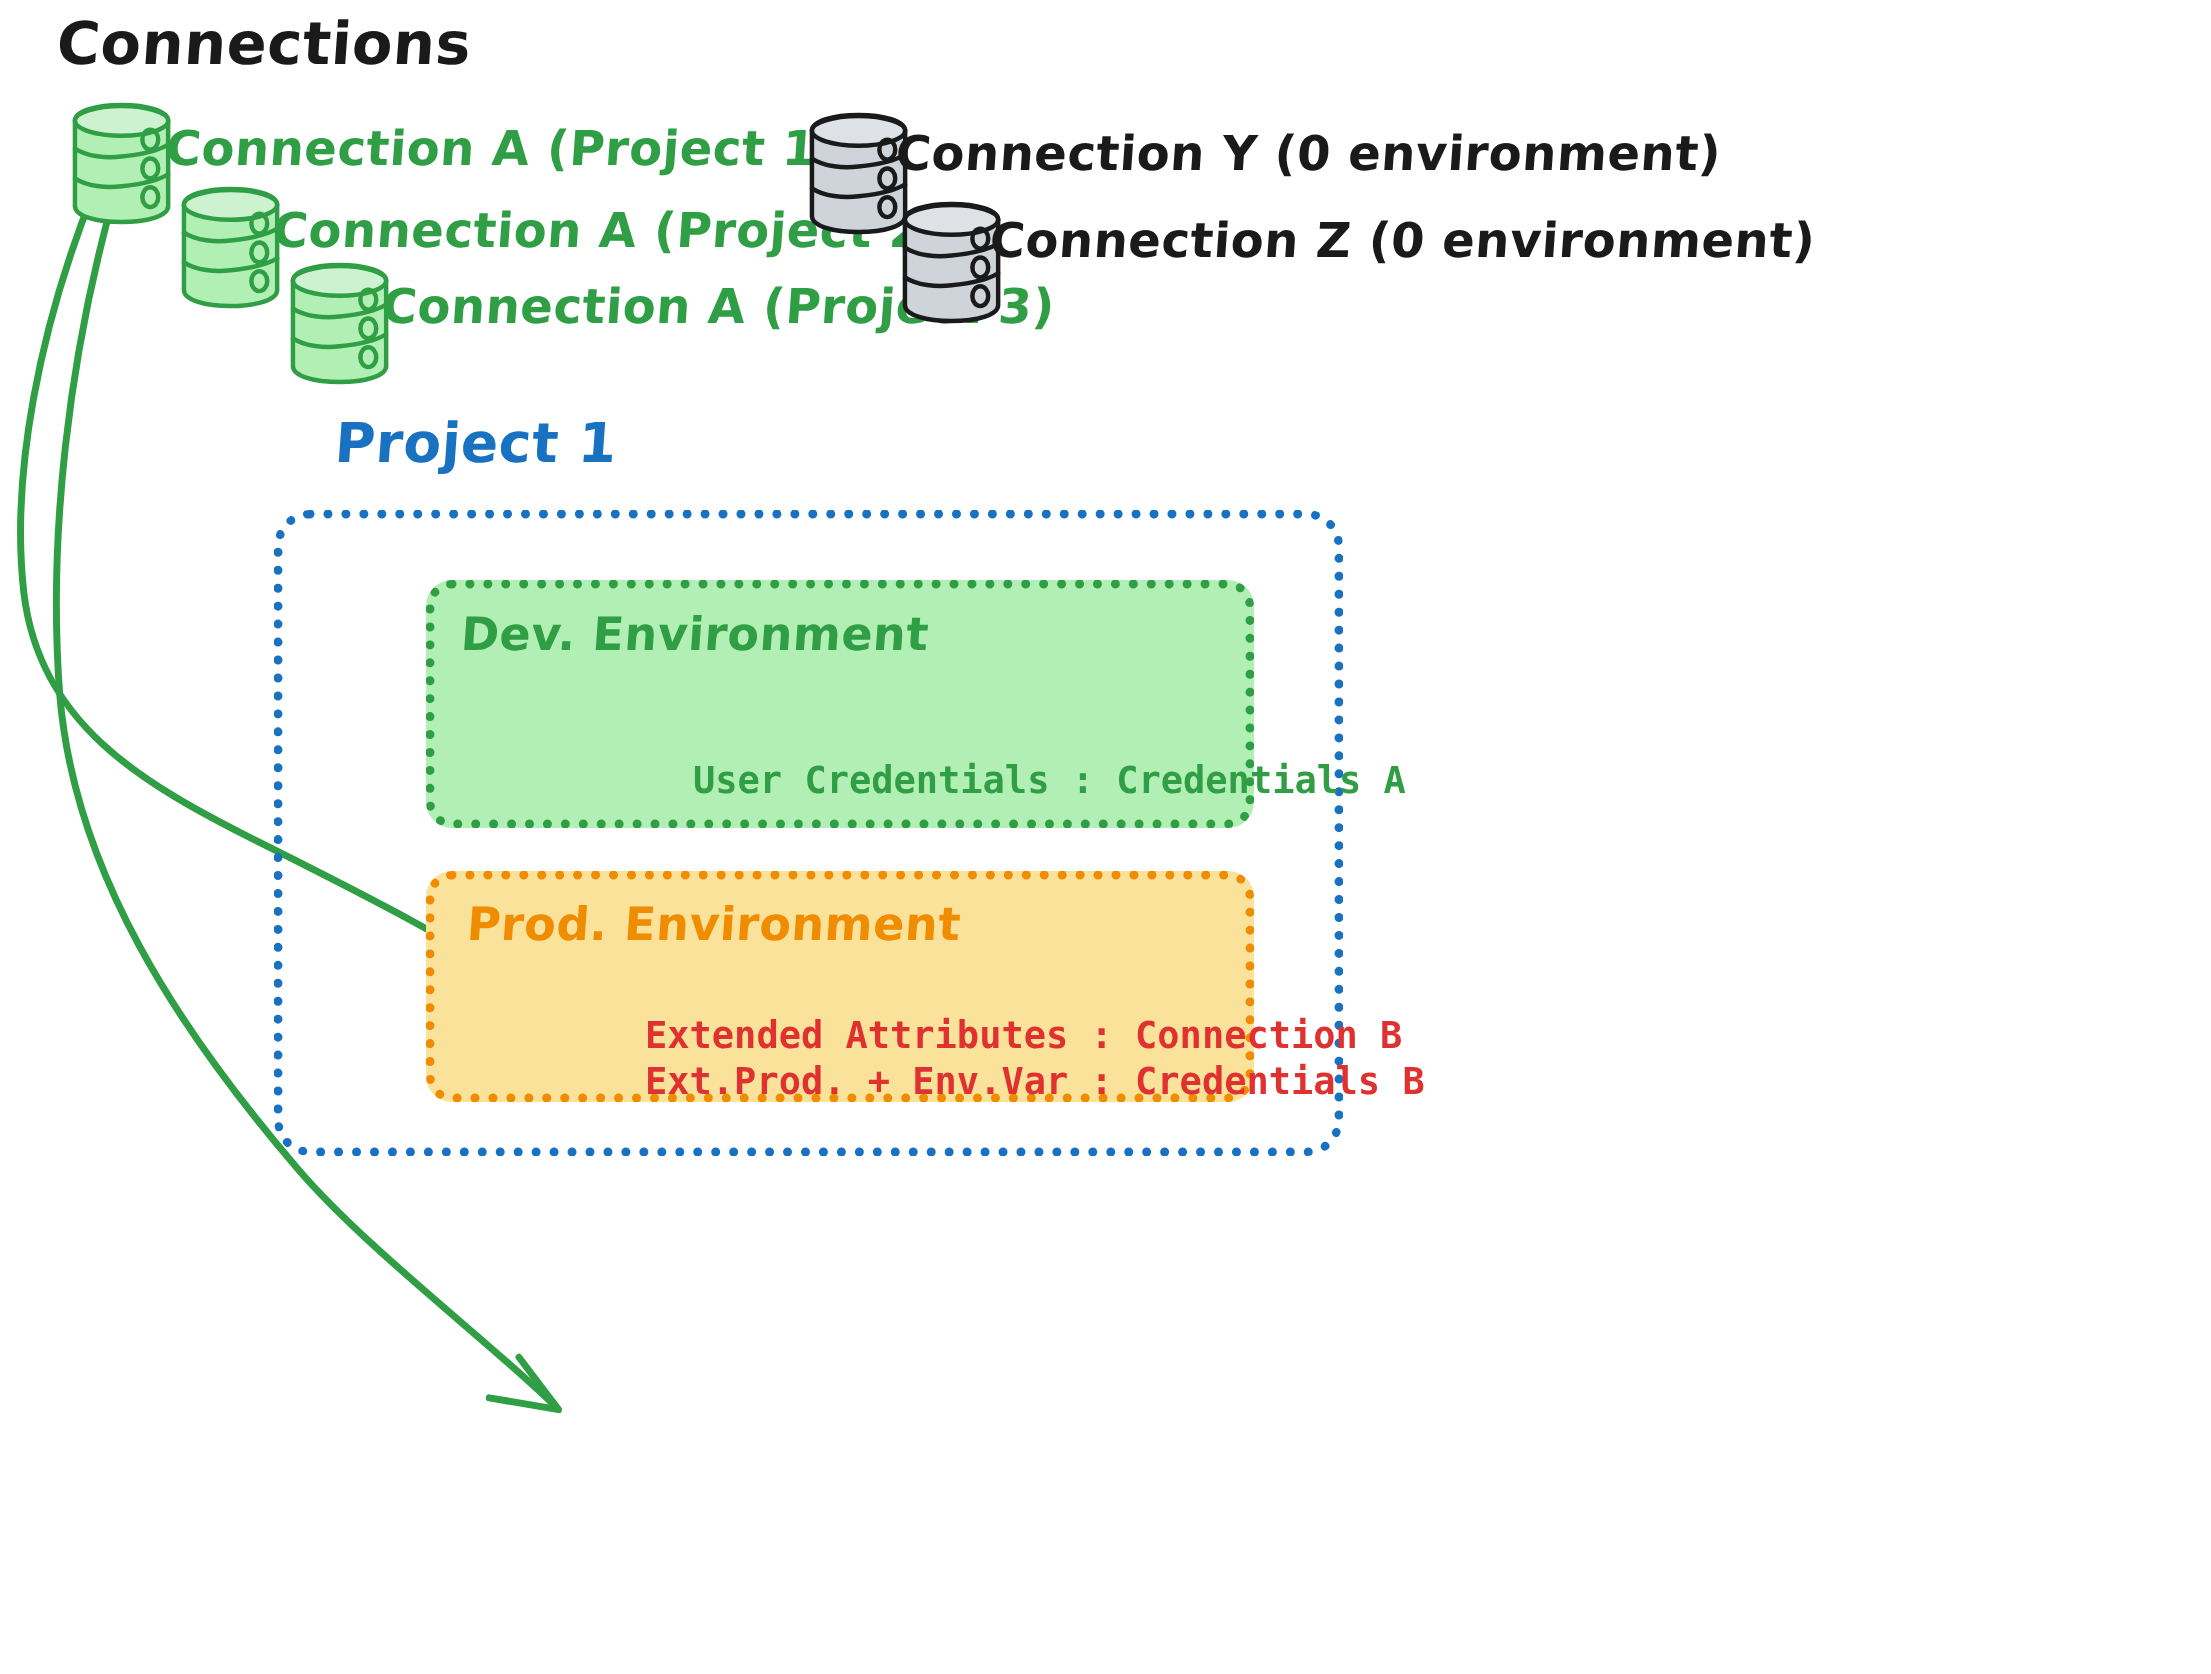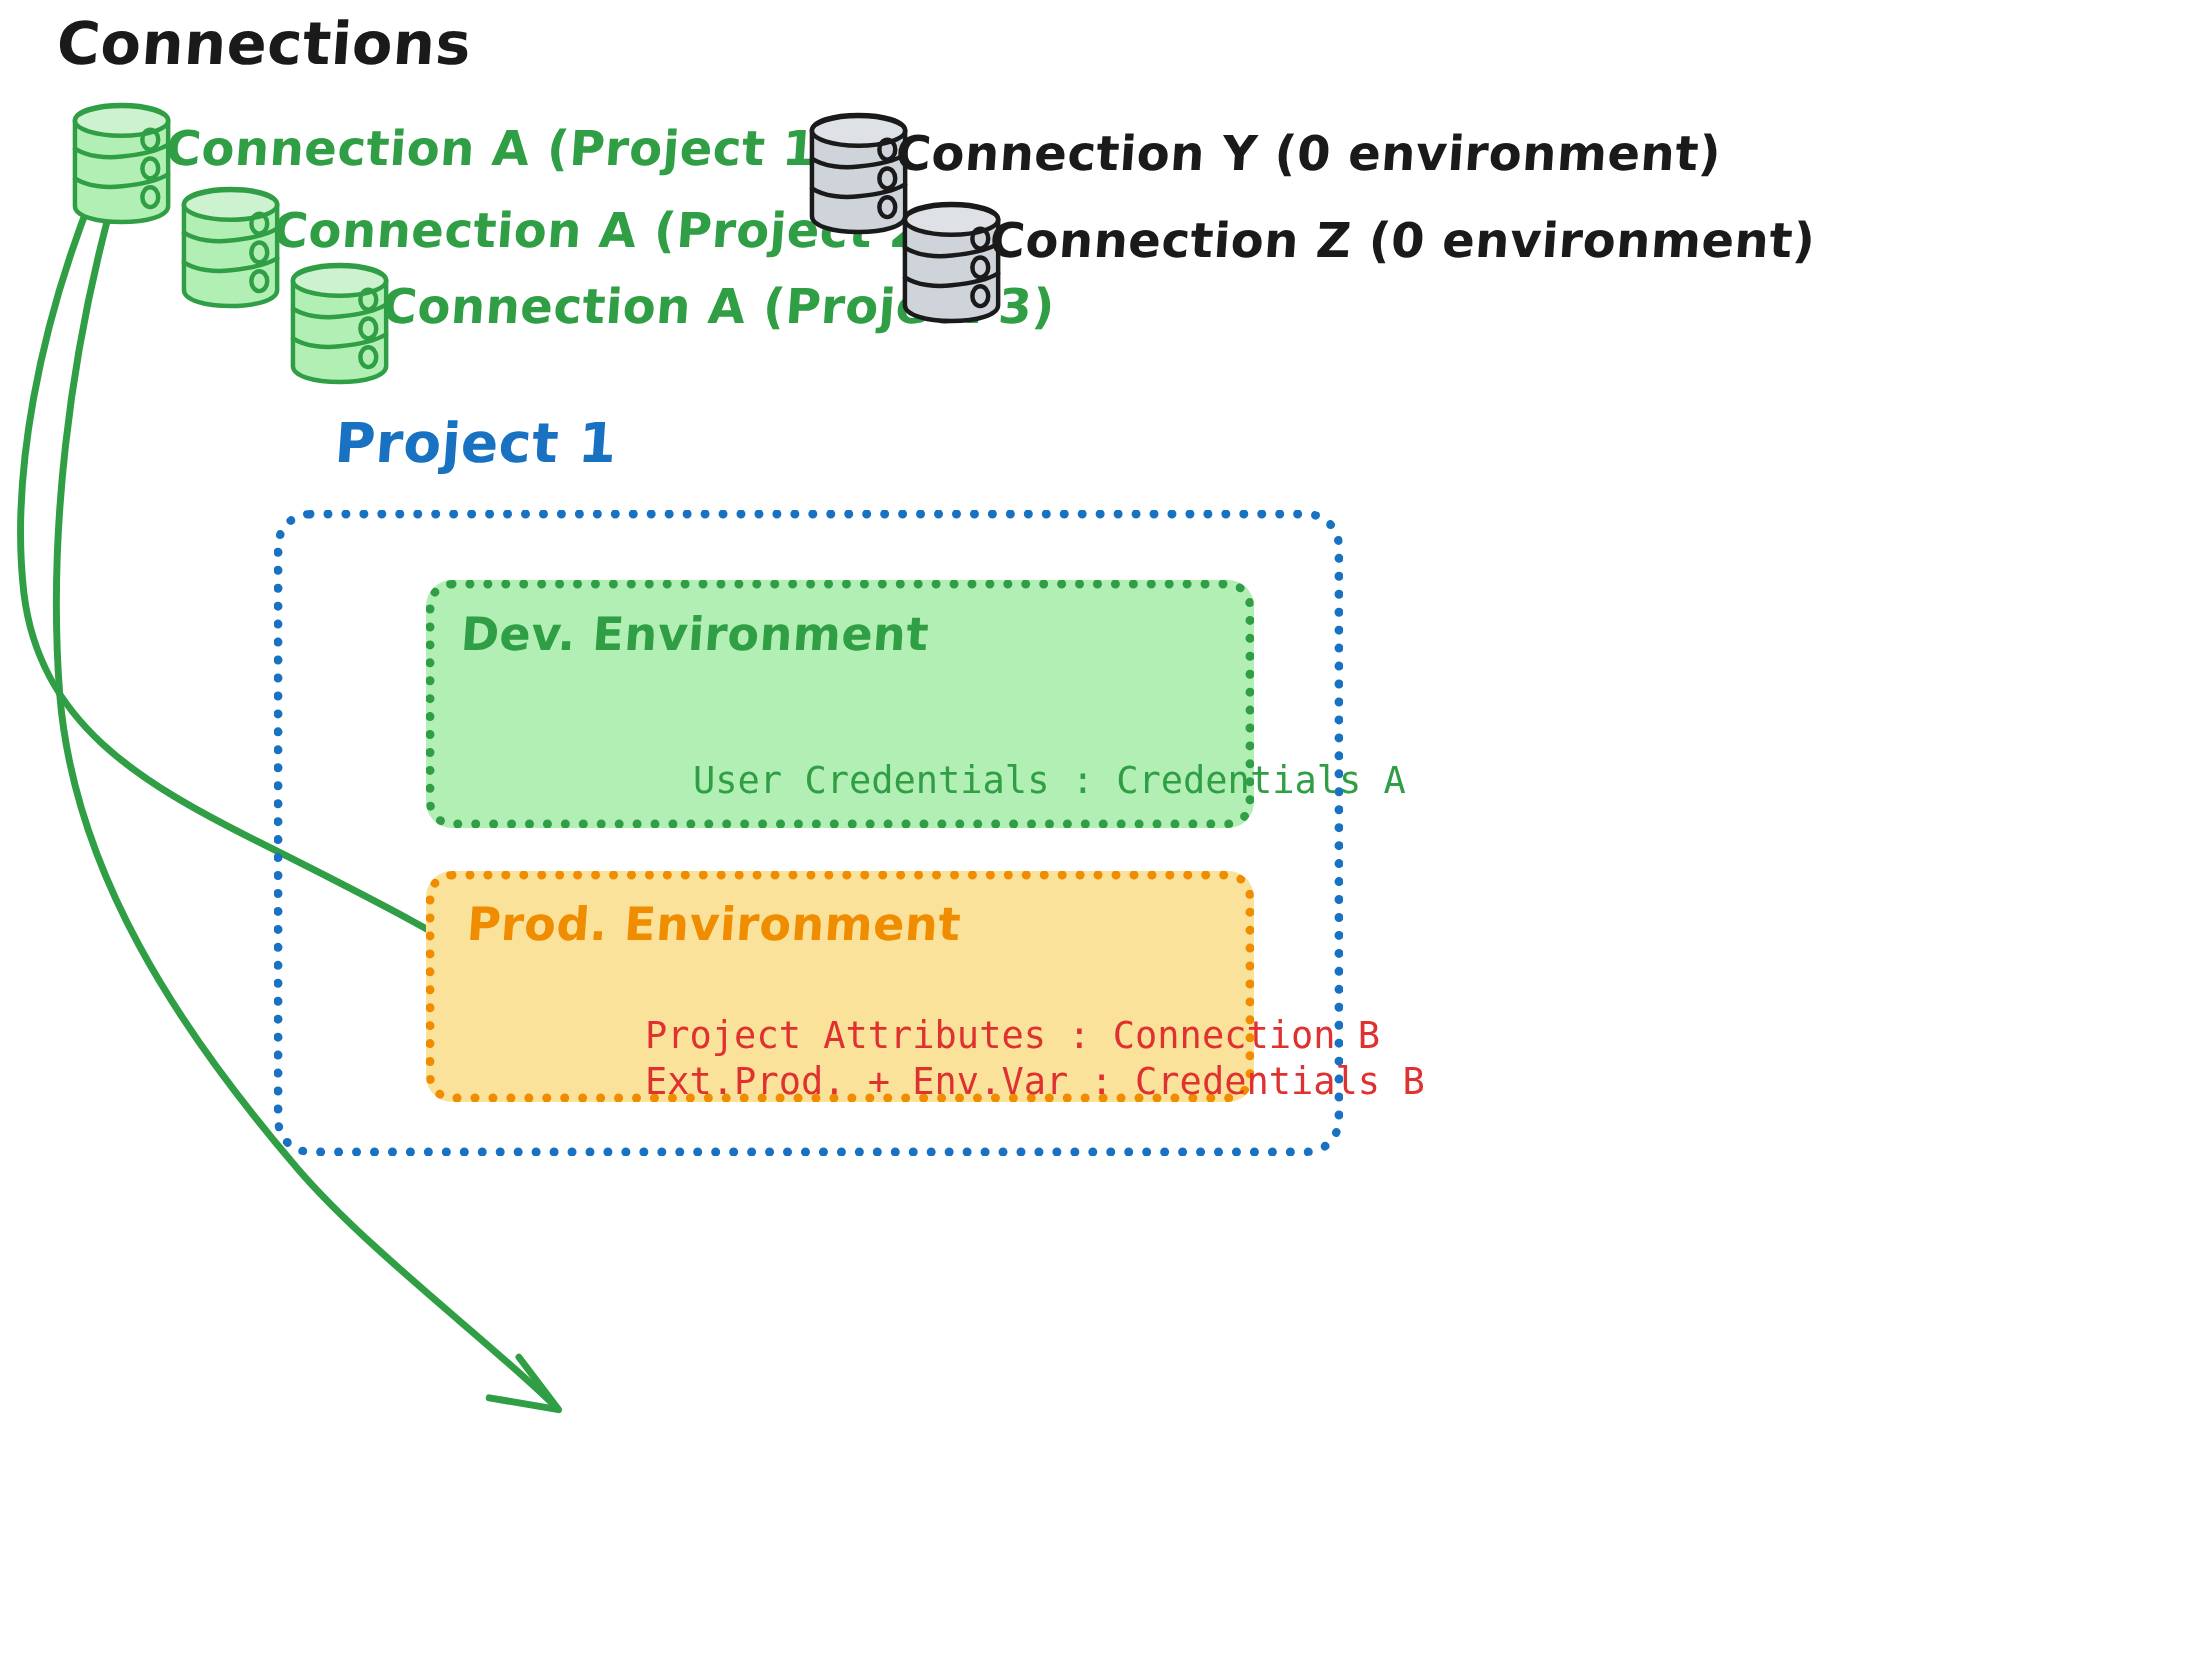--- a/index.html
+++ b/index.html
@@ -31,21 +31,21 @@
     white-space: nowrap;
     line-height: 1;
     transform: skewX(-4deg);
     letter-spacing: 0.5px;
   }
   .mono-text {
     position: absolute;
     font-family: "DejaVu Sans Mono", monospace;
     white-space: nowrap;
     line-height: 1.25;
-    font-weight: normal;
+    font-weight: bold;
   }
   .title-connections {
     font-size: 59px;
     font-weight: bold;
     color: #1a1a1a;
     left: 57px;
     top: 14px;
   }
   .lbl-green {
     font-size: 48px;
@@ -211,18 +211,18 @@
 
   <div class="box box-project"></div>
 
   <div class="box box-dev"></div>
   <div class="hand-text env-title-green">Dev. Environment</div>
   <div class="mono-text cred-green">User Credentials : Credentials A</div>
 
   <div class="box box-prod"></div>
   <div class="hand-text env-title-orange">Prod. Environment</div>
   <div class="mono-text cred-red">
-    <div>Project Attributes : Connection B</div>
+    <div>Extended Attributes : Connection B</div>
     <div>Ext.Prod. + Env.Var : Credentials B</div>
   </div>
 
 </div>
 
 
 </body></html>

